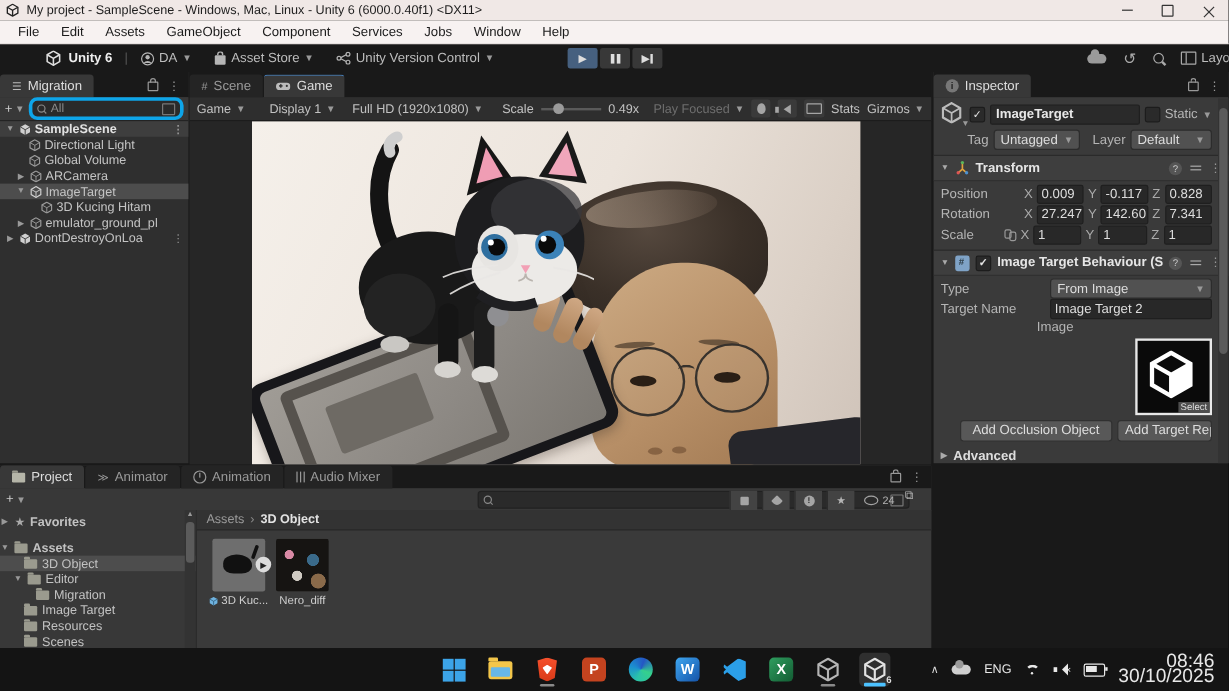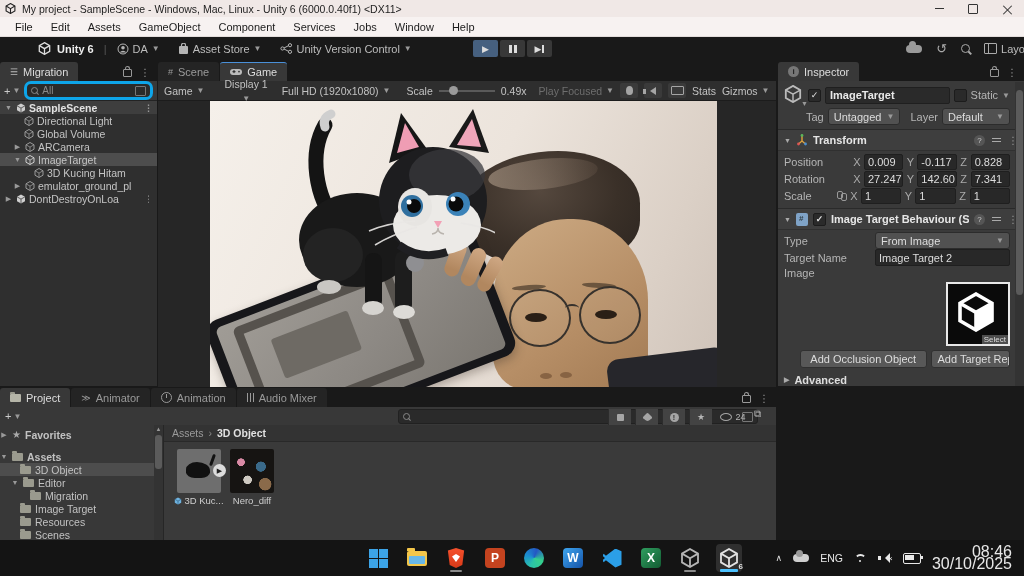--- a/index.html
+++ b/index.html
@@ -386,21 +386,21 @@
             <circle cx="9" cy="3.6" r=".9" fill="#333"></circle>
           </svg>
         <span>Game</span>
       </div>
     </div>
     <div class="gtoolbar">
       <div class="gt-dd">
           <span>Game</span>
           <span class="caret">▼</span>
         </div>
-      <div class="gt-dd" style="margin-left:14px;flex-direction:column;">
+      <div class="gt-dd" style="margin-left:14px;">
           <span>Display 1</span>
           <span class="caret">▼</span>
         </div>
       <div class="gt-dd" style="margin-left:8px;">
           <span>Full HD (1920x1080)</span>
           <span class="caret">▼</span>
         </div>
       <span style="margin-left:10px;">Scale</span>
       <div class="slider">
           <span class="knob"></span>
@@ -613,21 +613,21 @@
             <span>From Image</span>
             <span class="caret">▼</span>
           </div>
       </div>
       <div class="trow">
         <span class="rl" style="width:88px;">Target Name</span>
         <div class="nf" style="height:15px;">
             <span>Image Target 2</span>
           </div>
       </div>
-      <div class="trow" style="height:14px;">
+      <div class="trow" style="height:14px;justify-content:center;">
         <span class="rl">Image</span>
       </div>
       <div class="thumbwrap">
         <div class="thumb">
           <svg width="40" height="40" viewBox="0 0 10 10" style="position:absolute;left:8px;top:8px;">
               <path d="M5 0.5 9 2.8v4.4L5 9.5 1 7.2V2.8z" fill="none" stroke="#fff" stroke-width=".9"></path>
               <path d="M1 2.8l4 2.3 4-2.3M5 5.1v4.4" stroke="#fff" stroke-width=".9" fill="none"></path>
               <path d="M5 5.1 9 2.8v4.4L5 9.5z" fill="#fff"></path>
             </svg>
           <span class="sel">Select</span>

